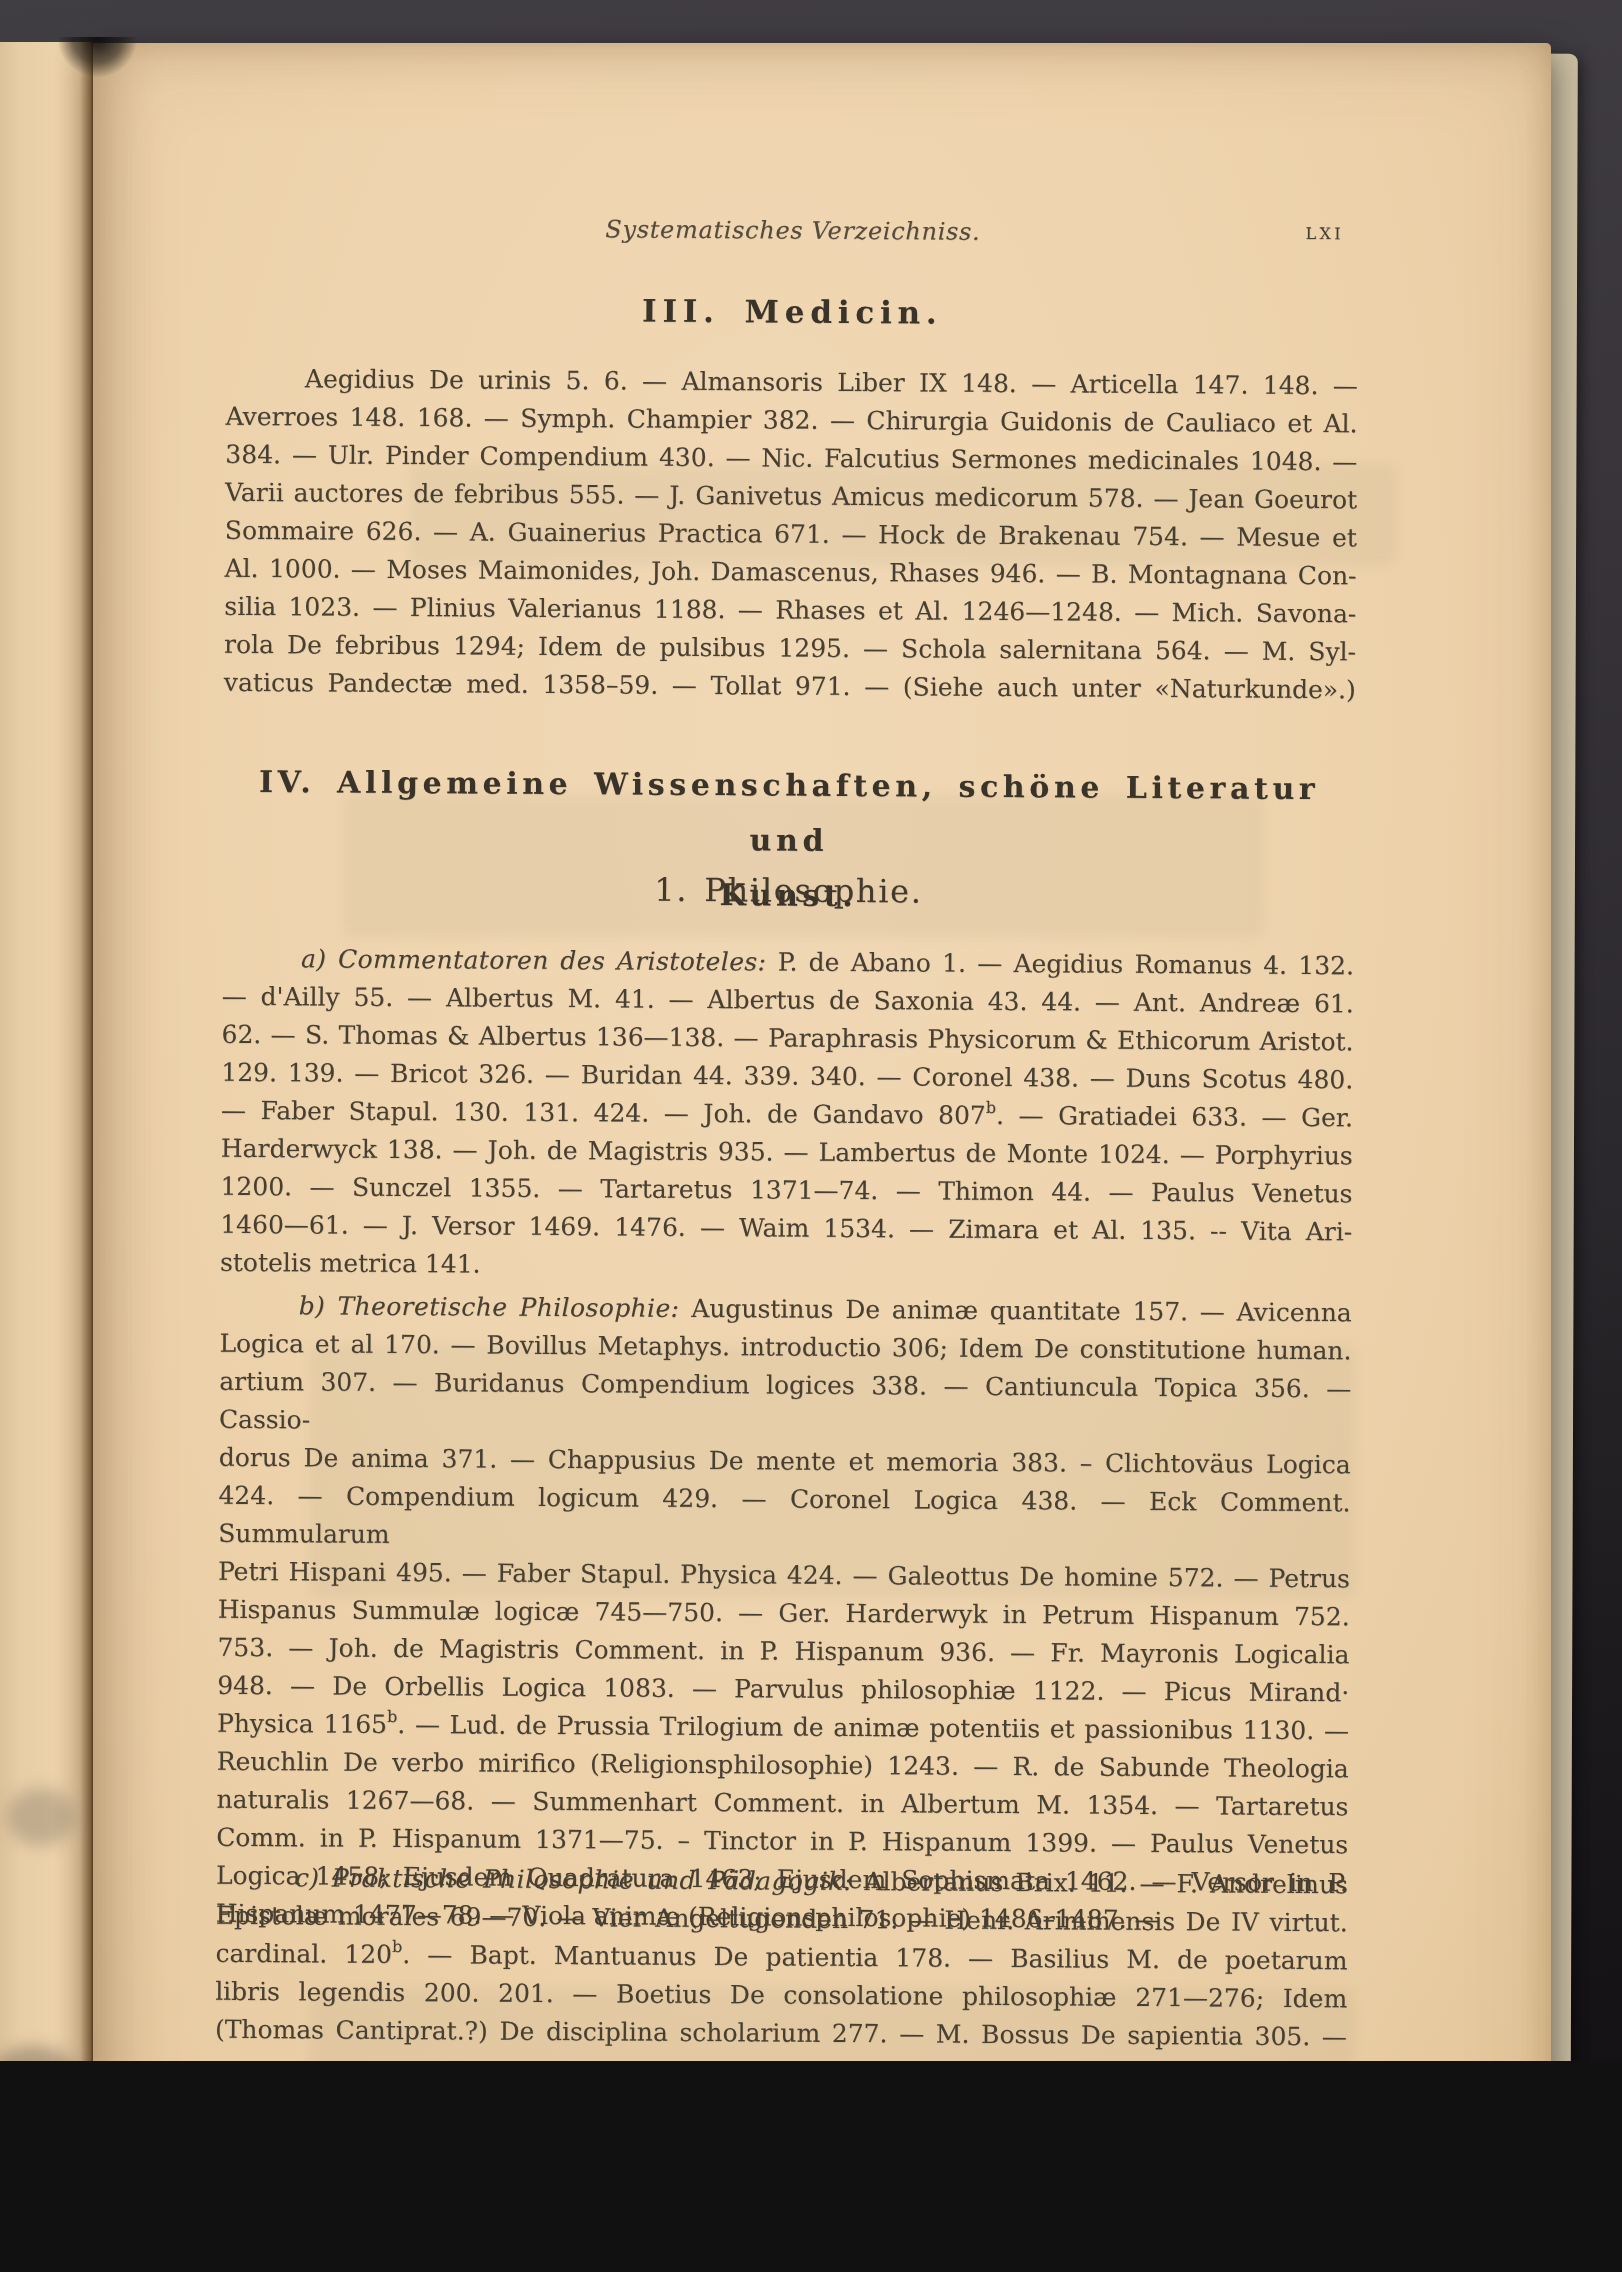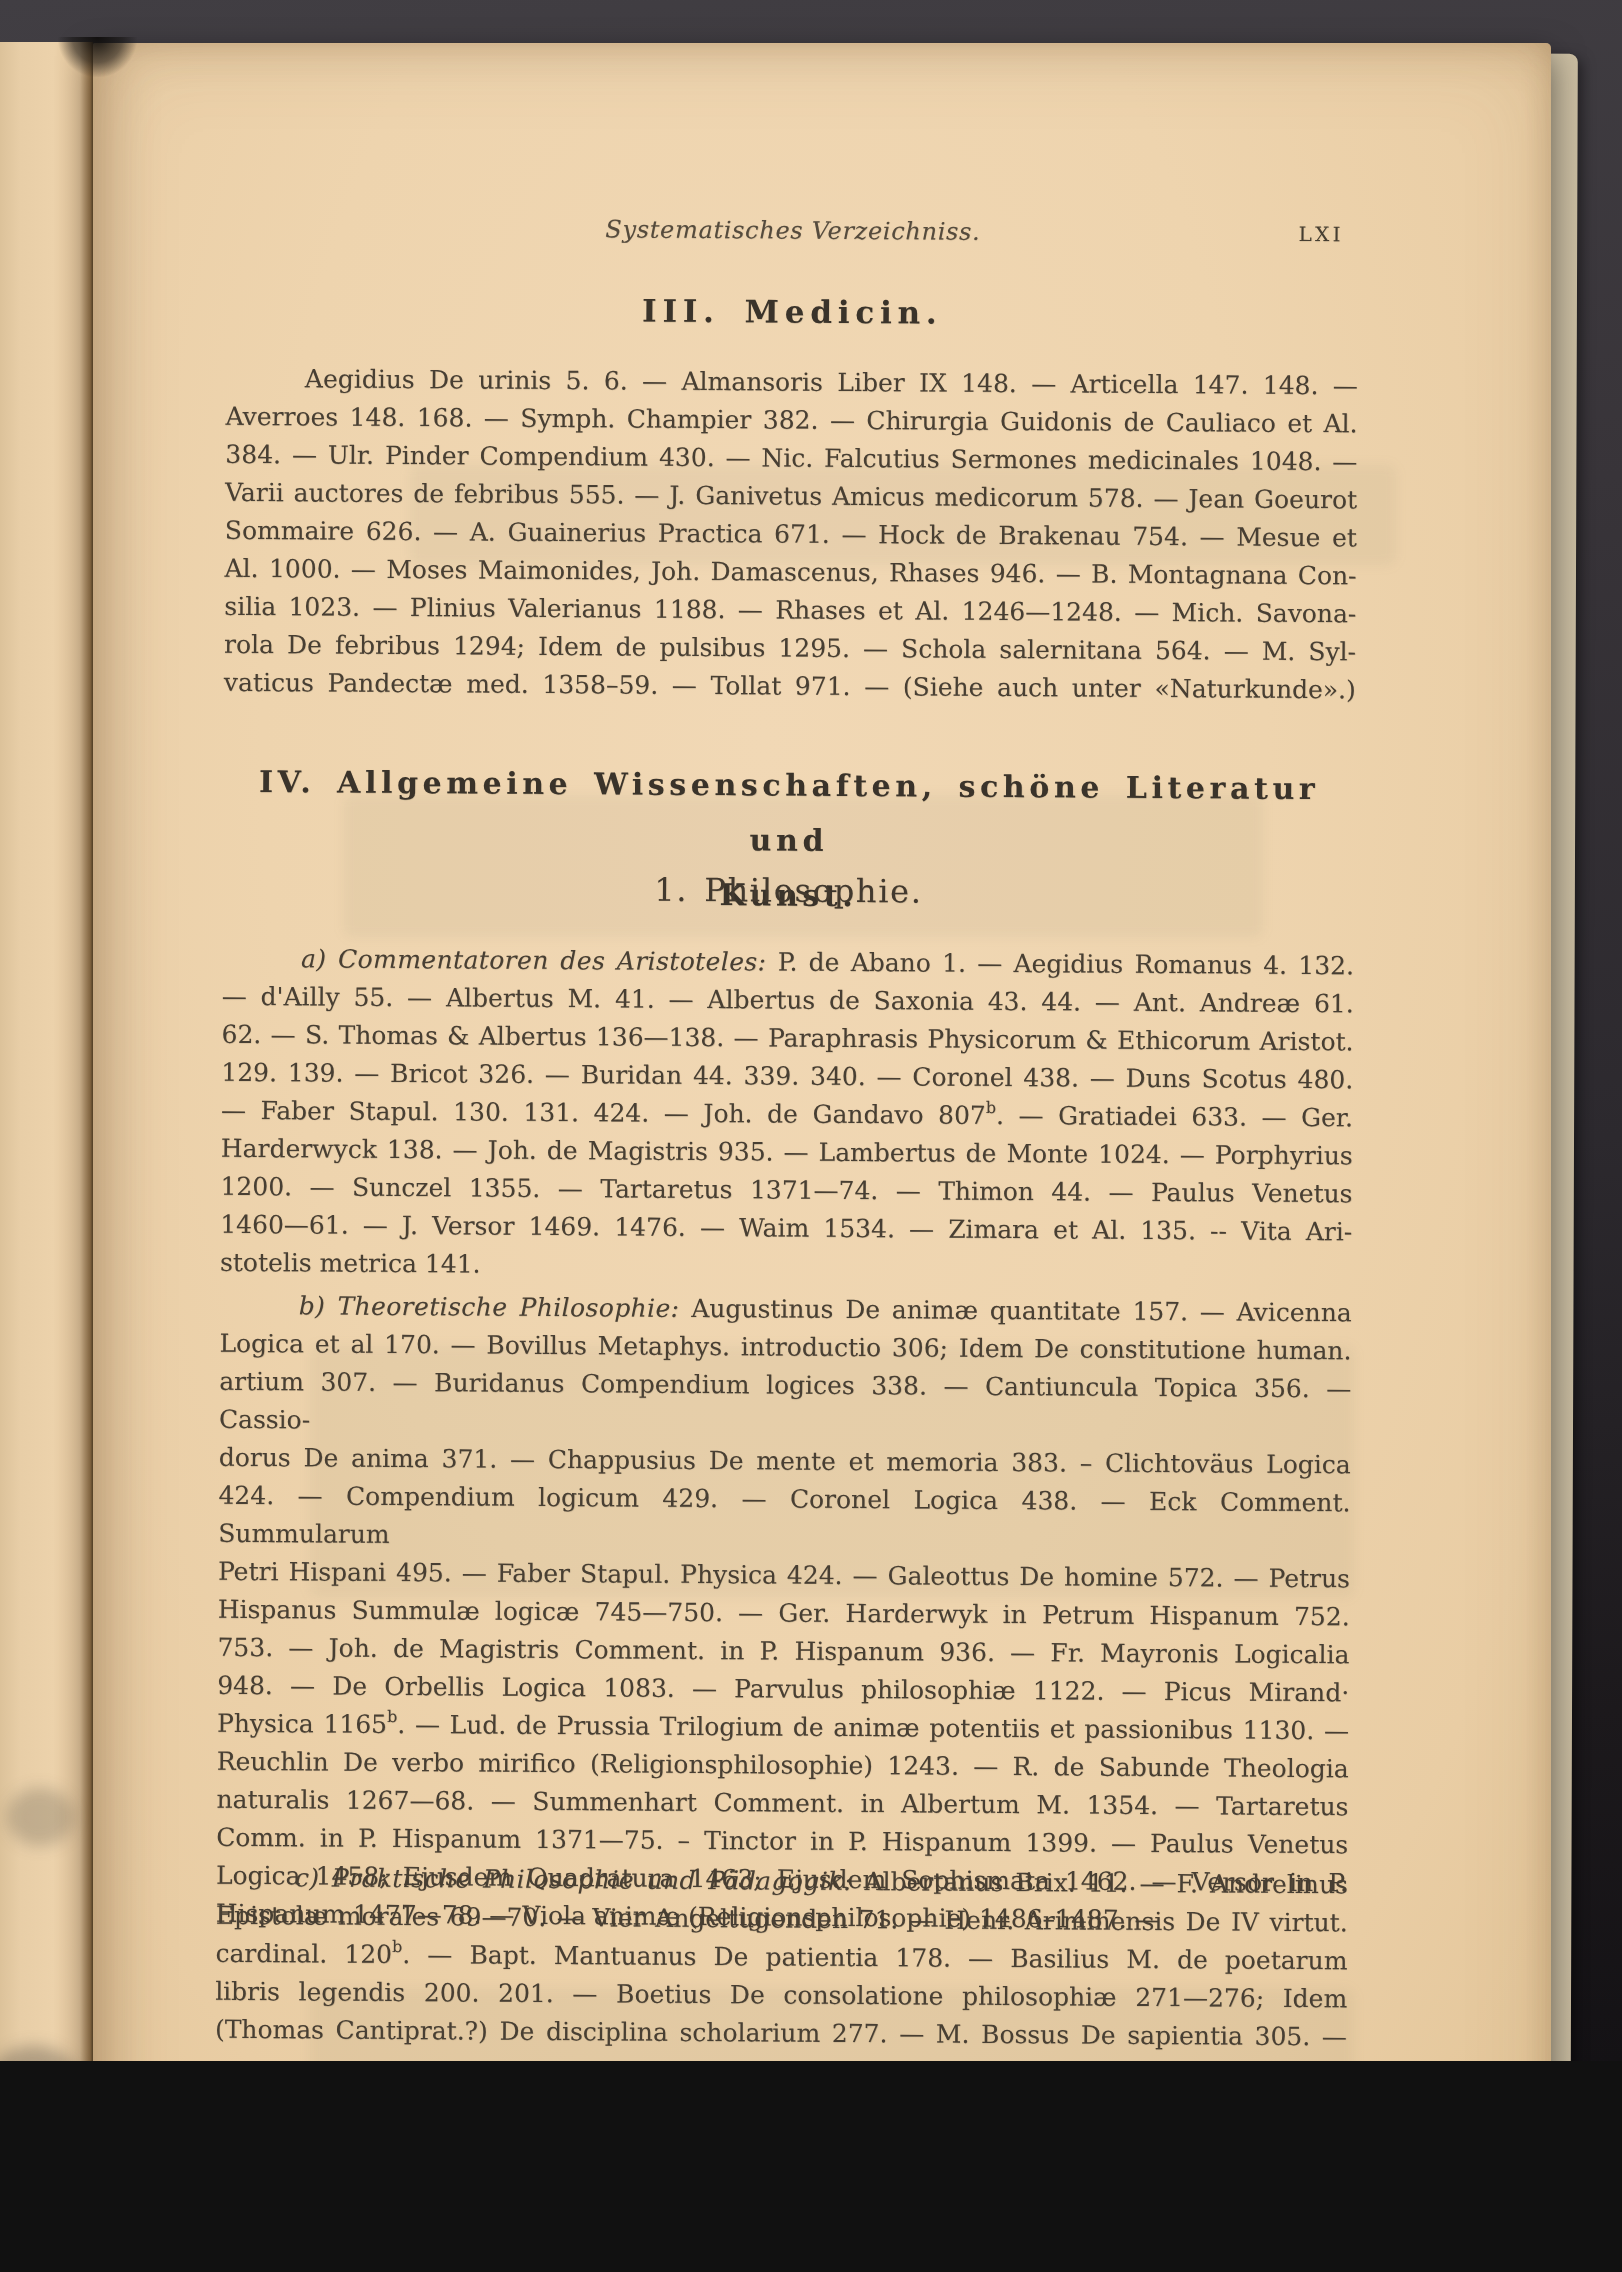--- a/index.html
+++ b/index.html
@@ -44,21 +44,21 @@
 
   
   .text-block{position:absolute;left:134px;top:0;width:1132px;height:2182px;
     transform:rotate(.38deg);transform-origin:25px 167px;
     color:#483f33;font-size:25px;line-height:38px;
     text-shadow:0.3px 0.4px 0.7px rgba(72,62,48,.35);}
 
   .header-row{position:absolute;left:0;right:0;top:165px;height:37px;}
   .running-head{position:absolute;left:50%;transform:translateX(-50%);
     font-style:italic;font-size:24px;letter-spacing:0.7px;color:#554b3d;white-space:nowrap;}
-  .page-num{position:absolute;right:15px;top:0;font-size:20px;letter-spacing:3.3px;color:#463e31;}
+  .page-num{position:absolute;right:15px;top:0;font-size:16px;letter-spacing:3.3px;color:#463e31;}
 
   .h-medicin{position:absolute;left:0;right:0;top:246px;text-align:center;
     font-weight:bold;font-size:31px;letter-spacing:5.8px;word-spacing:8.4px;color:#3a332a;}
   .h-allgemeine{position:absolute;left:0;right:0;top:711px;text-align:center;
     font-weight:bold;font-size:30px;line-height:55px;letter-spacing:4.6px;word-spacing:6.7px;color:#3a332a;}
   .h-philosophie{position:absolute;left:0;right:0;top:825px;text-align:center;
     font-size:32px;letter-spacing:1.7px;word-spacing:4.2px;color:#42392e;}
 
   .para{position:absolute;left:0;right:0;}
   #p-medicin{top:317px;}

